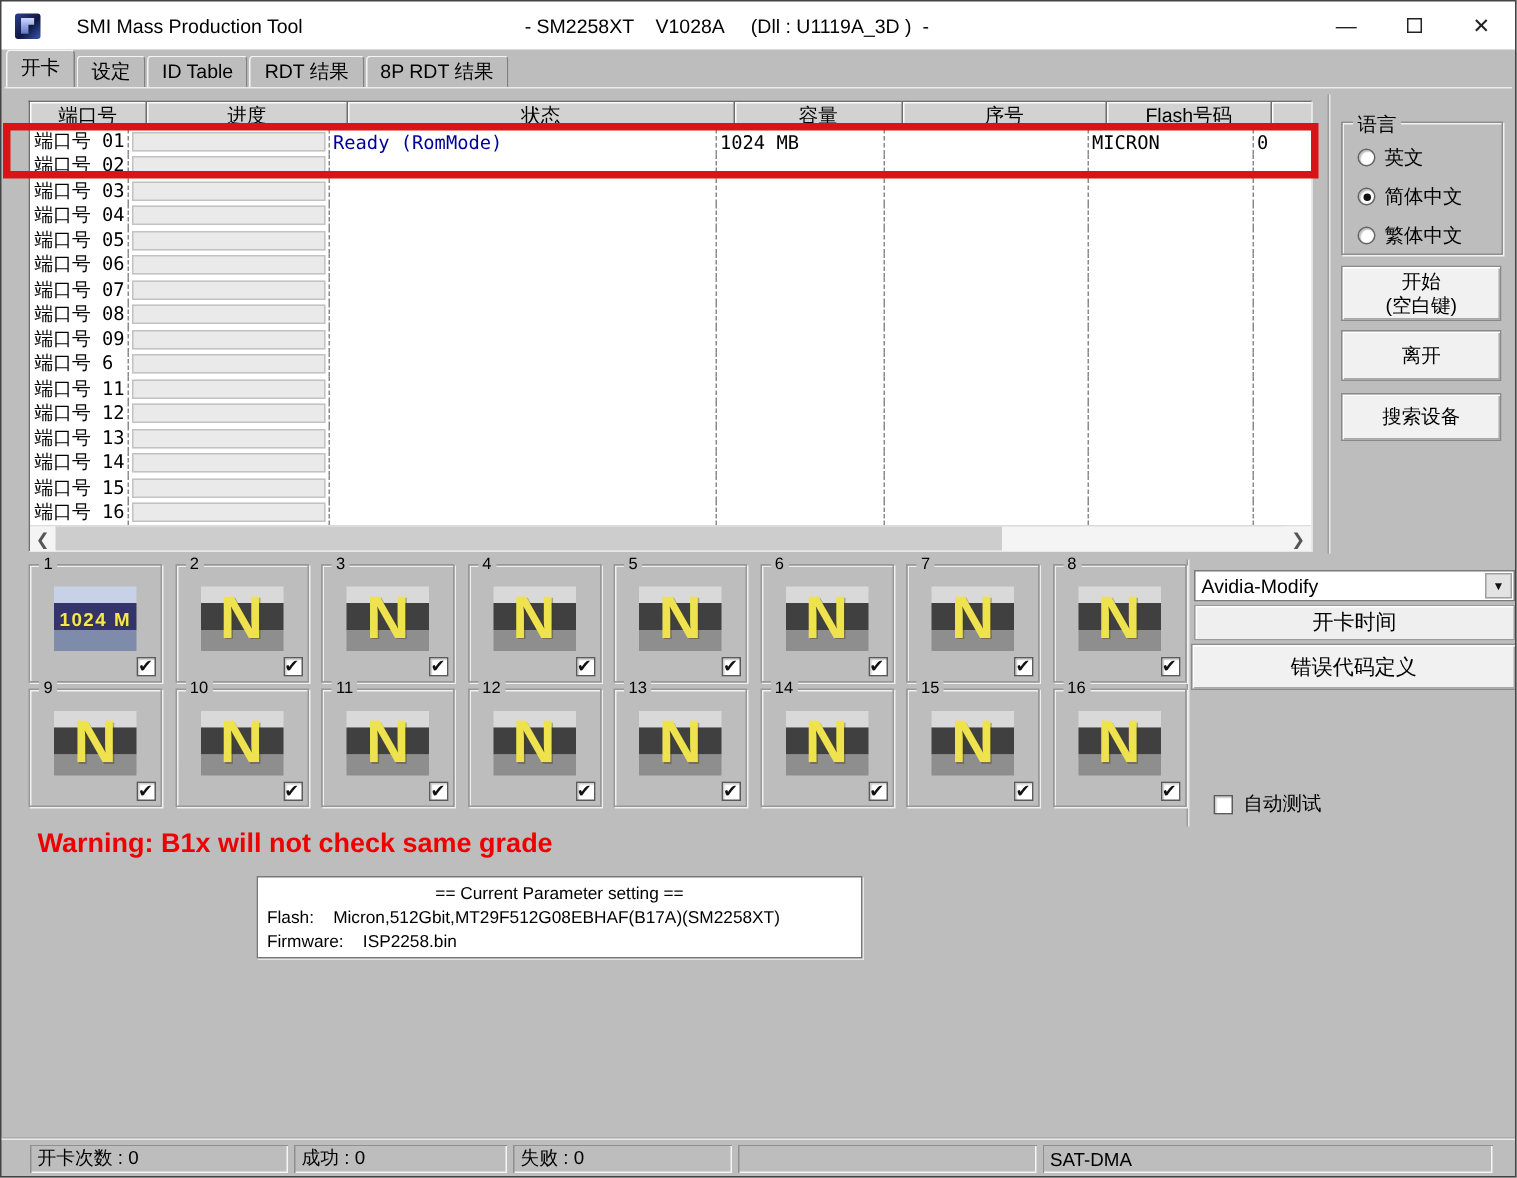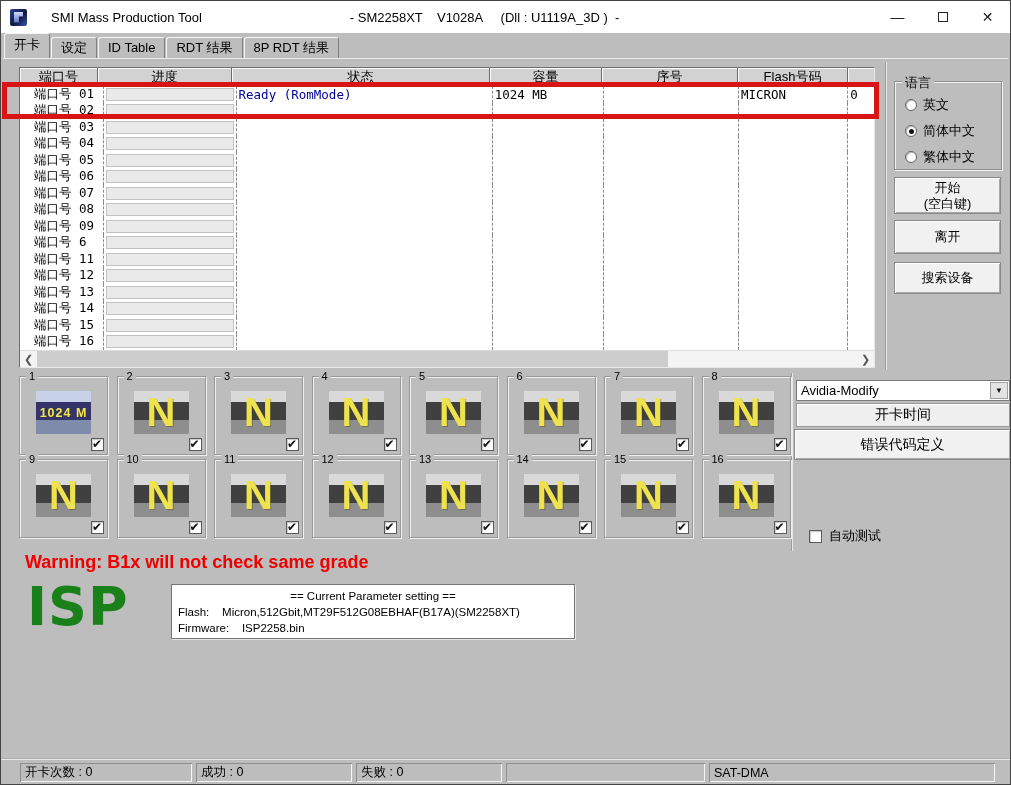--- a/index.html
+++ b/index.html
@@ -34,21 +34,21 @@
   .hcell {
     display:flex; align-items:center; justify-content:center; font-size:13px;
     border-right:1px solid #6c6c6c; border-bottom:1px solid #6c6c6c;
     box-shadow:inset 1px 1px 0 #fbfbfb; background:#d2d2d2; overflow:hidden; white-space:nowrap;
   }
   .hcell:nth-child(1){width:78px}.hcell:nth-child(2){width:134px}.hcell:nth-child(3){width:258px}
   .hcell:nth-child(4){width:112px}.hcell:nth-child(5){width:136px}.hcell:nth-child(6){width:110px}
   .hcell:nth-child(7){width:26px; border-right:none}
   .grow { display:flex; height:16.5px; align-items:center; font-family:"DejaVu Sans Mono", monospace; font-size:12.5px; }
   .gcell { height:100%; display:flex; align-items:center; overflow:hidden; white-space:nowrap; border-right:1px dashed #8a8a8a; padding:0 2px; }
-  .gcell:nth-child(1){width:84px; padding-left:14px;}
+  .gcell:nth-child(1){width:66px; padding-left:3px;}
   .gcell:nth-child(2){width:134px; padding:0;}
   .gcell:nth-child(3){width:258px; color:#000099;}
   .gcell:nth-child(4){width:112px;}
   .gcell:nth-child(5){width:136px;}
   .gcell:nth-child(6){width:110px;}
   .gcell:nth-child(7){width:26px; border-right:none;}
   .pbar { flex:1; height:13px; margin:0 2px; background:#eaeaea; border:1px solid #c2c2c2; }
   
   .hscroll { display:flex; height:17px; background:#f4f4f4; border-top:1px solid #dcdcdc; align-items:stretch; }
   .sb-btn { width:17px; display:flex; align-items:center; justify-content:center; color:#555; font-size:11px; background:#f4f4f4; }
@@ -104,21 +104,21 @@
   
   .warning { position:absolute; left:24px; top:551px; color:#ee0000; font-weight:bold; font-size:18px; font-family:"Liberation Sans", sans-serif; }
   .isp { position:absolute; left:26px; top:574px; color:#1a801a; font-weight:bold; font-size:54px; font-family:"DejaVu Sans", sans-serif; letter-spacing:1px; }
   .parambox { position:absolute; left:170px; top:583px; width:404px; height:55px; background:#fff; border:1px solid #777; box-shadow:1px 1px 0 #e6e6e6; padding:3px 6px; font-size:11.5px; line-height:16px; }
   .parambox .ptitle { text-align:center; }
   .parambox .pline { text-align:left; white-space:pre; }
   
   .statusedge { position:absolute; left:0; right:0; bottom:24px; height:2px; background:#adadad; border-bottom:1px solid #e9e9e9; }
   .statusbar { position:absolute; left:16px; right:0; bottom:0; height:23px; display:flex; align-items:stretch; padding:2px 15px 2px 3px; gap:4px; }
   .spanel { box-shadow:inset 1px 1px 0 #8f8f8f, inset -1px -1px 0 #f5f5f5; display:flex; align-items:center; padding-left:5px; font-size:12.5px; white-space:pre; }
-  .spanel:nth-child(1){width:172px}.spanel:nth-child(2){width:156px}.spanel:nth-child(3){width:146px}
+  .spanel:nth-child(1){width:172px}.spanel:nth-child(2){width:142px}.spanel:nth-child(3){width:146px}
   .spanel:nth-child(4){width:199px}.spanel:nth-child(5){flex:1}
 </style>
 </head>
 <body>
 
 <div class="window">
 
   <div class="titlebar">
     <div class="app-icon"></div>
     <span class="title-app">SMI Mass Production Tool</span>
@@ -593,21 +593,20 @@
   </div>
   <div class="btn-err">
     <span>错误代码定义</span>
   </div>
   <div class="autotest">
     <span class="cb"></span>
     <span>自动测试</span>
   </div>
 
   <div class="warning">Warning: B1x will not check same grade</div>
-  <div class="isp">ISP</div>
   <div class="parambox">
     <div class="ptitle">== Current Parameter setting ==</div>
     <div class="pline">Flash:    Micron,512Gbit,MT29F512G08EBHAF(B17A)(SM2258XT)</div>
     <div class="pline">Firmware:    ISP2258.bin</div>
   </div>
 
   <div class="statusedge"></div>
   <div class="statusbar">
 
       <div class="spanel">开卡次数 : 0</div>

